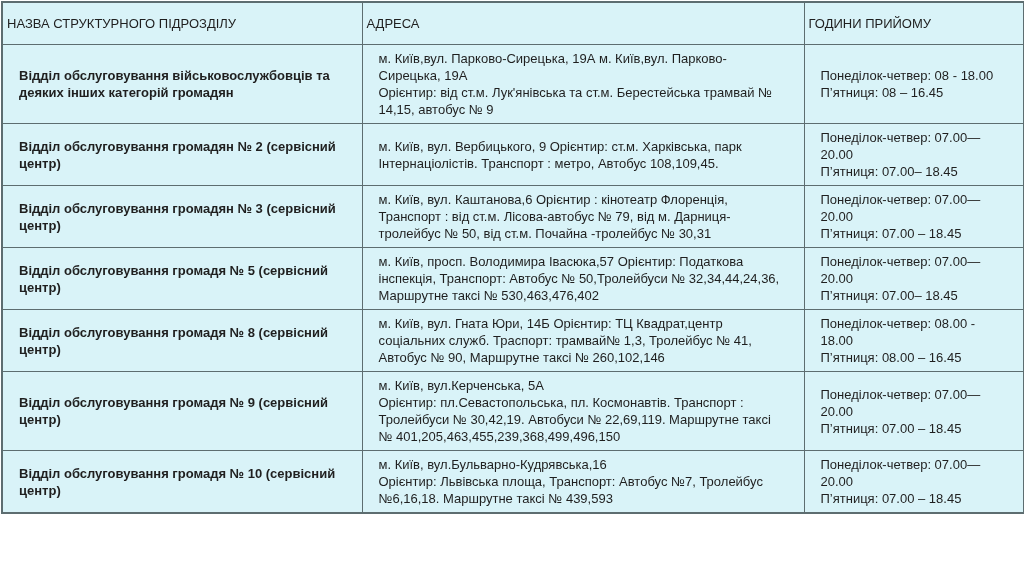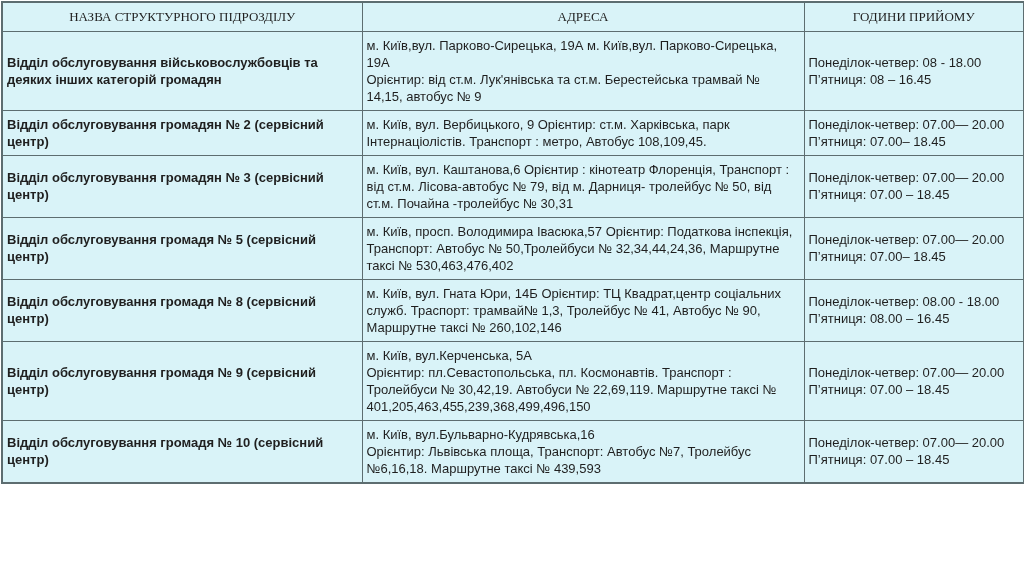--- a/index.html
+++ b/index.html
@@ -27,26 +27,25 @@
   col.c-hours{width:220px;}
   th,td{
     border:1px solid var(--border);
     background:var(--cell_bg);
     font-size:13px;
     line-height:17px;
     font-weight:400;
     vertical-align:middle;
   }
   th{
-    text-align:center;
-    padding:5px 4px;
+    text-align:left;
+    padding:12px 4px;
     height:29px;
-    font-family:Liberation Serif, serif;
   }
-  td{padding:5px 4px;margin-top:28px;}
+  td{padding:5px 16px;margin-top:28px;}
   td.name{padding-right:10px;font-weight:bold;}
   td.addr,td.hours{white-space:pre-line;}
 </style>
 </head>
 <body>
 
 <table class="schedule">
   <colgroup>
     <col class="c-name">
       <col class="c-addr">

